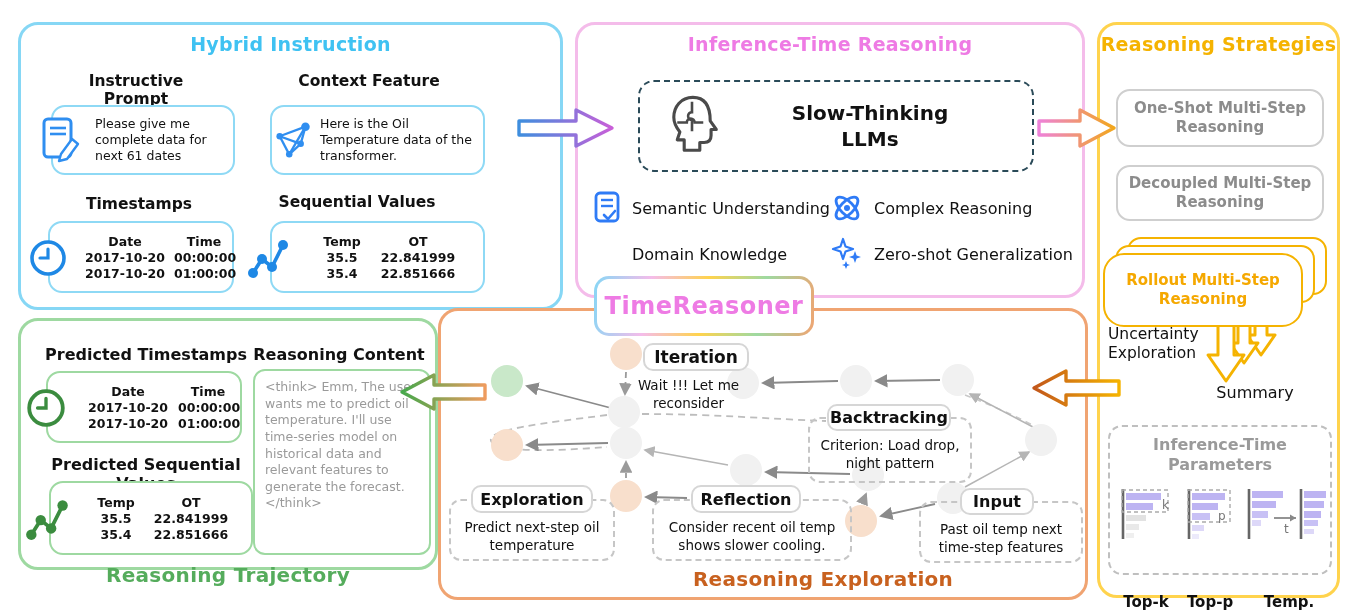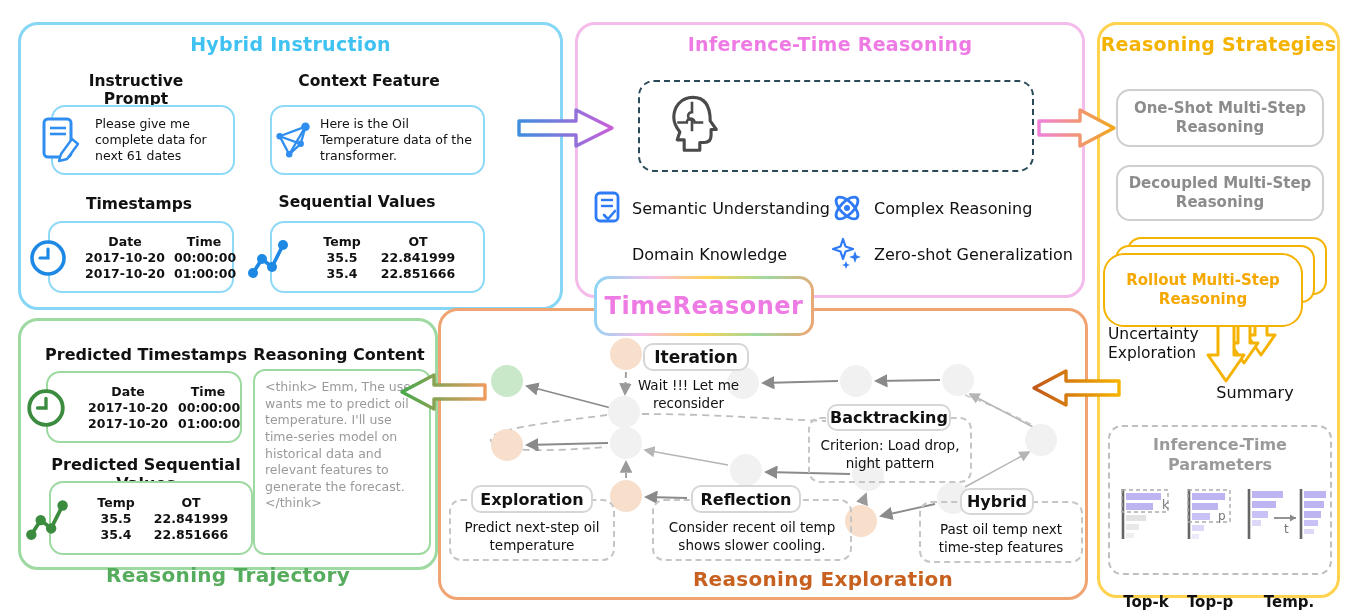--- a/index.html
+++ b/index.html
@@ -123,20 +123,24 @@
 
   <div class="panel p-pink" style="left:575px;top:22px;width:510px;height:276px;">
     <div class="panel-title t-pink" style="top:8px;">Inference-Time Reasoning</div>
 
     <div class="dash-llm" style="left:60px;top:55px;width:396px;height:92px;padding:0 10px 0 26px;">
       <svg width="52" height="68" viewBox="0 0 60 76">
         <path d="M31 5 C17 5 9 16 9 28 c0 7 3 12 7 17 l-3 9 h8 v12 h18 v-9 h5 c5 0 8-3 8-8 v-7 h6 l-7-10 C51 14 44 5 31 5 z" fill="none" stroke="#4a4a4a" stroke-width="3.6" stroke-linejoin="round"></path>
         <path d="M30 10 v12 a4.2 4.2 0 1 0 0 9 v13" fill="none" stroke="#4a4a4a" stroke-width="3"></path>
         <path d="M13 34 h11 a4.2 4.2 0 1 1 9 0 h10" fill="none" stroke="#4a4a4a" stroke-width="3"></path>
       </svg>
+      <div class="llm-text">
+        <div>Slow-Thinking</div>
+        <div>LLMs</div>
+      </div>
     </div>
 
     <svg class="icon-abs" style="left:16px;top:166px;" width="28" height="34" viewBox="0 0 28 34">
       <rect x="2" y="2" width="22" height="28" rx="4" fill="#fff" stroke="#2f7bf6" stroke-width="2.8"></rect>
       <line x1="7" y1="9" x2="19" y2="9" stroke="#2f7bf6" stroke-width="2.4"></line>
       <line x1="7" y1="15" x2="19" y2="15" stroke="#2f7bf6" stroke-width="2.4"></line>
       <path d="M10 24 l4 4 7-8" fill="none" stroke="#2f7bf6" stroke-width="2.6" stroke-linecap="round" stroke-linejoin="round"></path>
     </svg>
     <div class="cap-label" style="left:54px;top:174px;">Semantic Understanding</div>
 
@@ -330,21 +334,21 @@
 
     <div class="dash-note" style="left:8px;top:188px;width:166px;height:62px;"></div>
     <div class="pill" style="left:30px;top:174px;width:122px;height:28px;">Exploration</div>
     <div class="note-text" style="left:14px;top:208px;width:154px;">Predict next-step oil temperature</div>
 
     <div class="dash-note" style="left:211px;top:188px;width:200px;height:62px;"></div>
     <div class="pill" style="left:250px;top:174px;width:110px;height:28px;">Reflection</div>
     <div class="note-text" style="left:216px;top:208px;width:190px;">Consider recent oil temp shows slower cooling.</div>
 
     <div class="dash-note" style="left:478px;top:190px;width:164px;height:62px;"></div>
-    <div class="pill" style="left:519px;top:177px;width:74px;height:27px;">Hybrid</div>
+    <div class="pill" style="left:519px;top:177px;width:74px;height:27px;">Input</div>
     <div class="note-text" style="left:484px;top:210px;width:152px;">Past oil temp next time-step features</div>
 
     <div class="panel-title t-orange" style="top:256px;left:120px;right:0;font-size:20px;">Reasoning Exploration</div>
   </div>
 
   <div class="tr-box" style="left:594px;top:276px;width:214px;height:54px;">
     <div class="tr-inner">
       <span class="tr-text">TimeReasoner</span>
     </div>
   </div>

